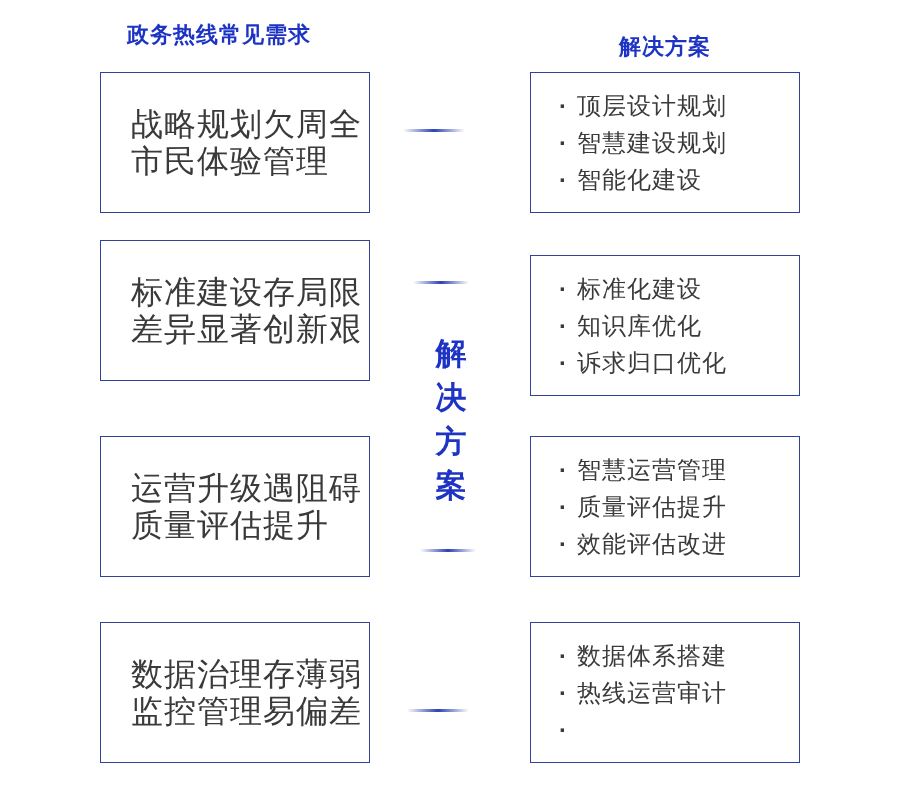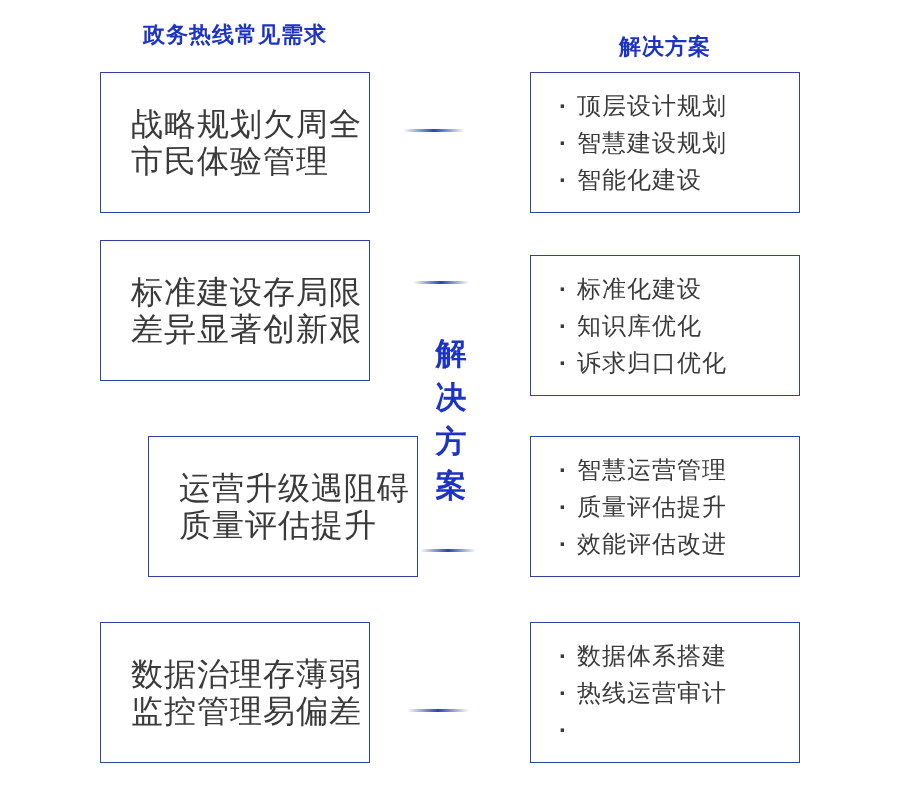--- a/index.html
+++ b/index.html
@@ -13,21 +13,21 @@
     font-family:"Liberation Sans","DejaVu Sans",sans-serif;
     width:900px;height:794px;position:relative;overflow:hidden;
   }
   .page{position:relative;width:900px;height:794px;background:#fff;}
 
   .col-header{
     position:absolute;top:20px;width:270px;text-align:center;
     font-size:22px;font-weight:bold;color:var(--accent);
     letter-spacing:1px;
   }
-  .col-header.left{left:100px;}
+  .col-header.left{left:84px;}
   .col-header.right{left:530px;margin-top:12px;}
 
   .box{
     position:absolute;width:270px;height:141px;
     border:1px solid var(--border);background:#fff;
     display:flex;flex-direction:column;justify-content:center;
   }
   .need-box{left:100px;padding-left:30px;}
   .sol-box{left:530px;padding-left:28px;}
 
@@ -110,21 +110,21 @@
   </div>
   <div class="connector" style="top:281px;left:413px;width:56px;"></div>
 
   <div class="center-label">
     <span>解</span>
     <span>决</span>
     <span>方</span>
     <span>案</span>
   </div>
 
-  <div class="box need-box" style="top:436px;margin-left:48px;">
+  <div class="box need-box" style="top:436px;">
     <div class="need-line">运营升级遇阻碍</div>
     <div class="need-line">质量评估提升</div>
   </div>
   <div class="box sol-box" style="top:436px;">
     <div class="sol-line">
         <span class="bullet">·</span>
         <span>智慧运营管理</span>
       </div>
     <div class="sol-line">
         <span class="bullet">·</span>

